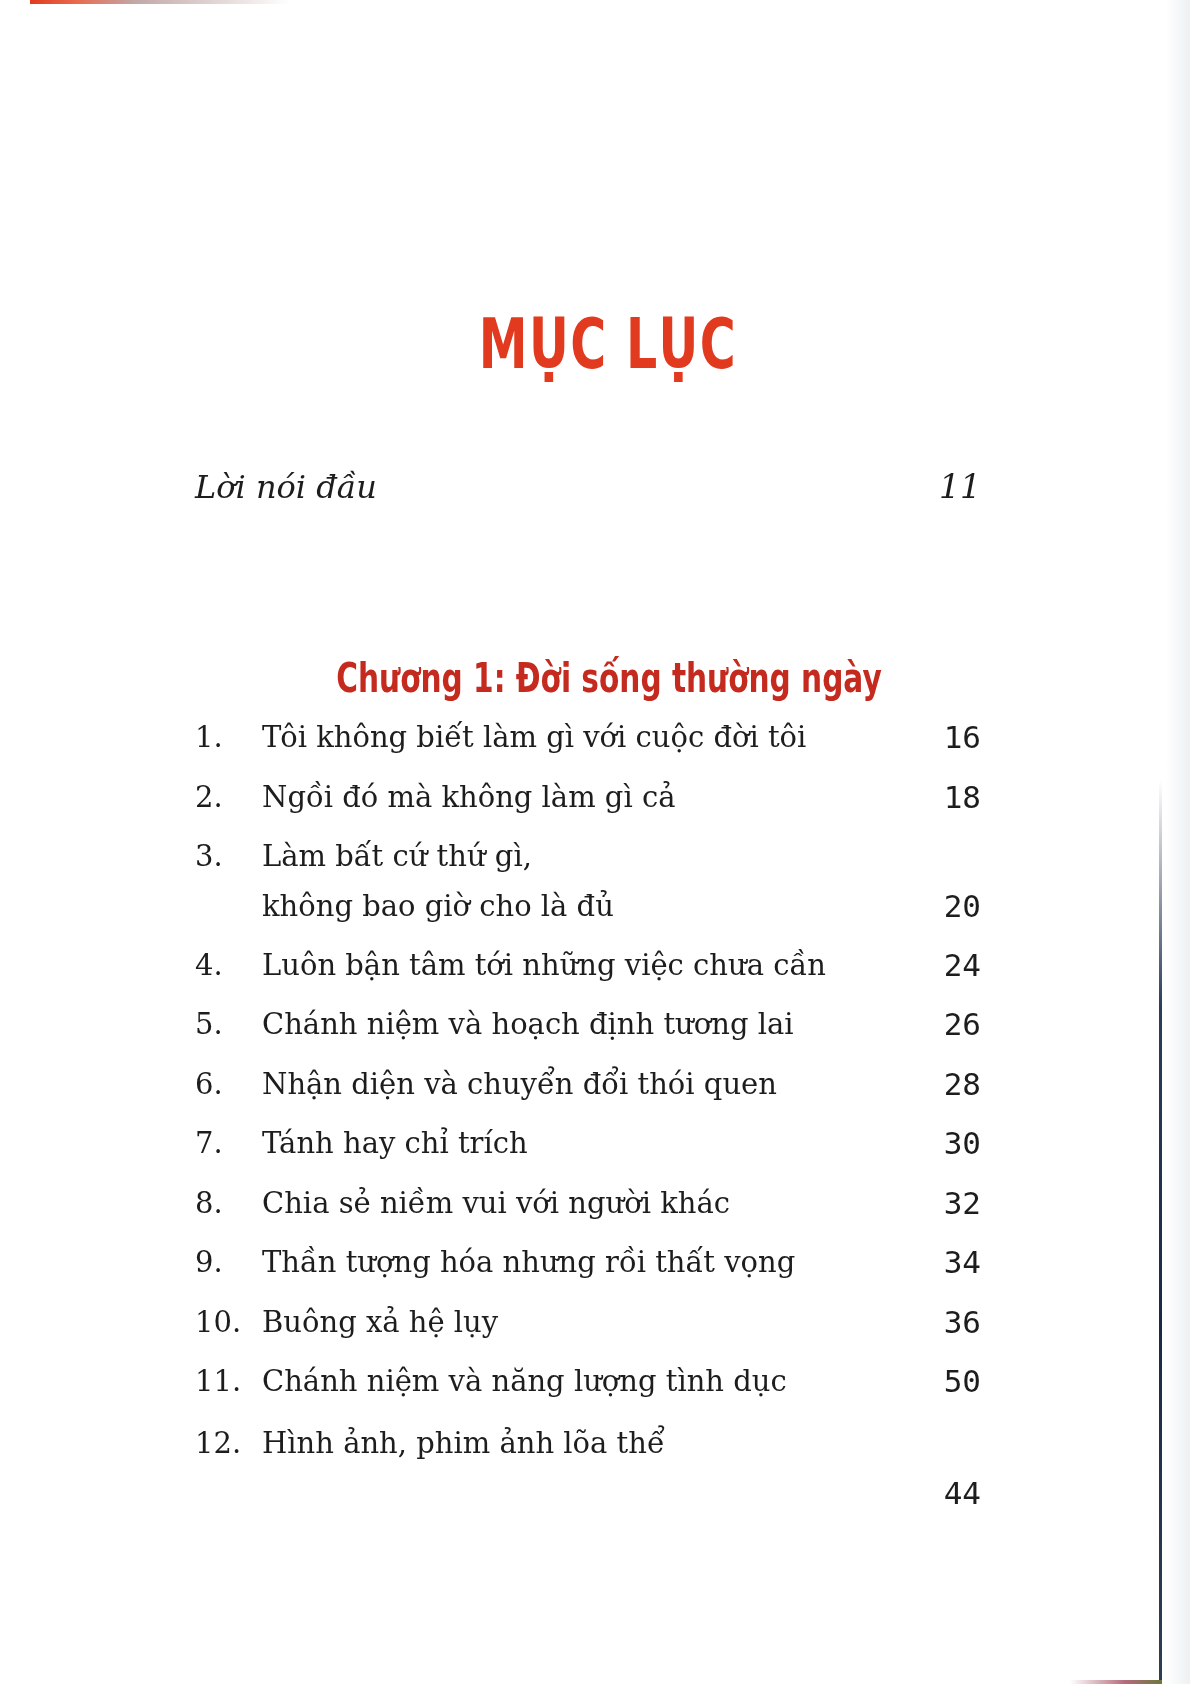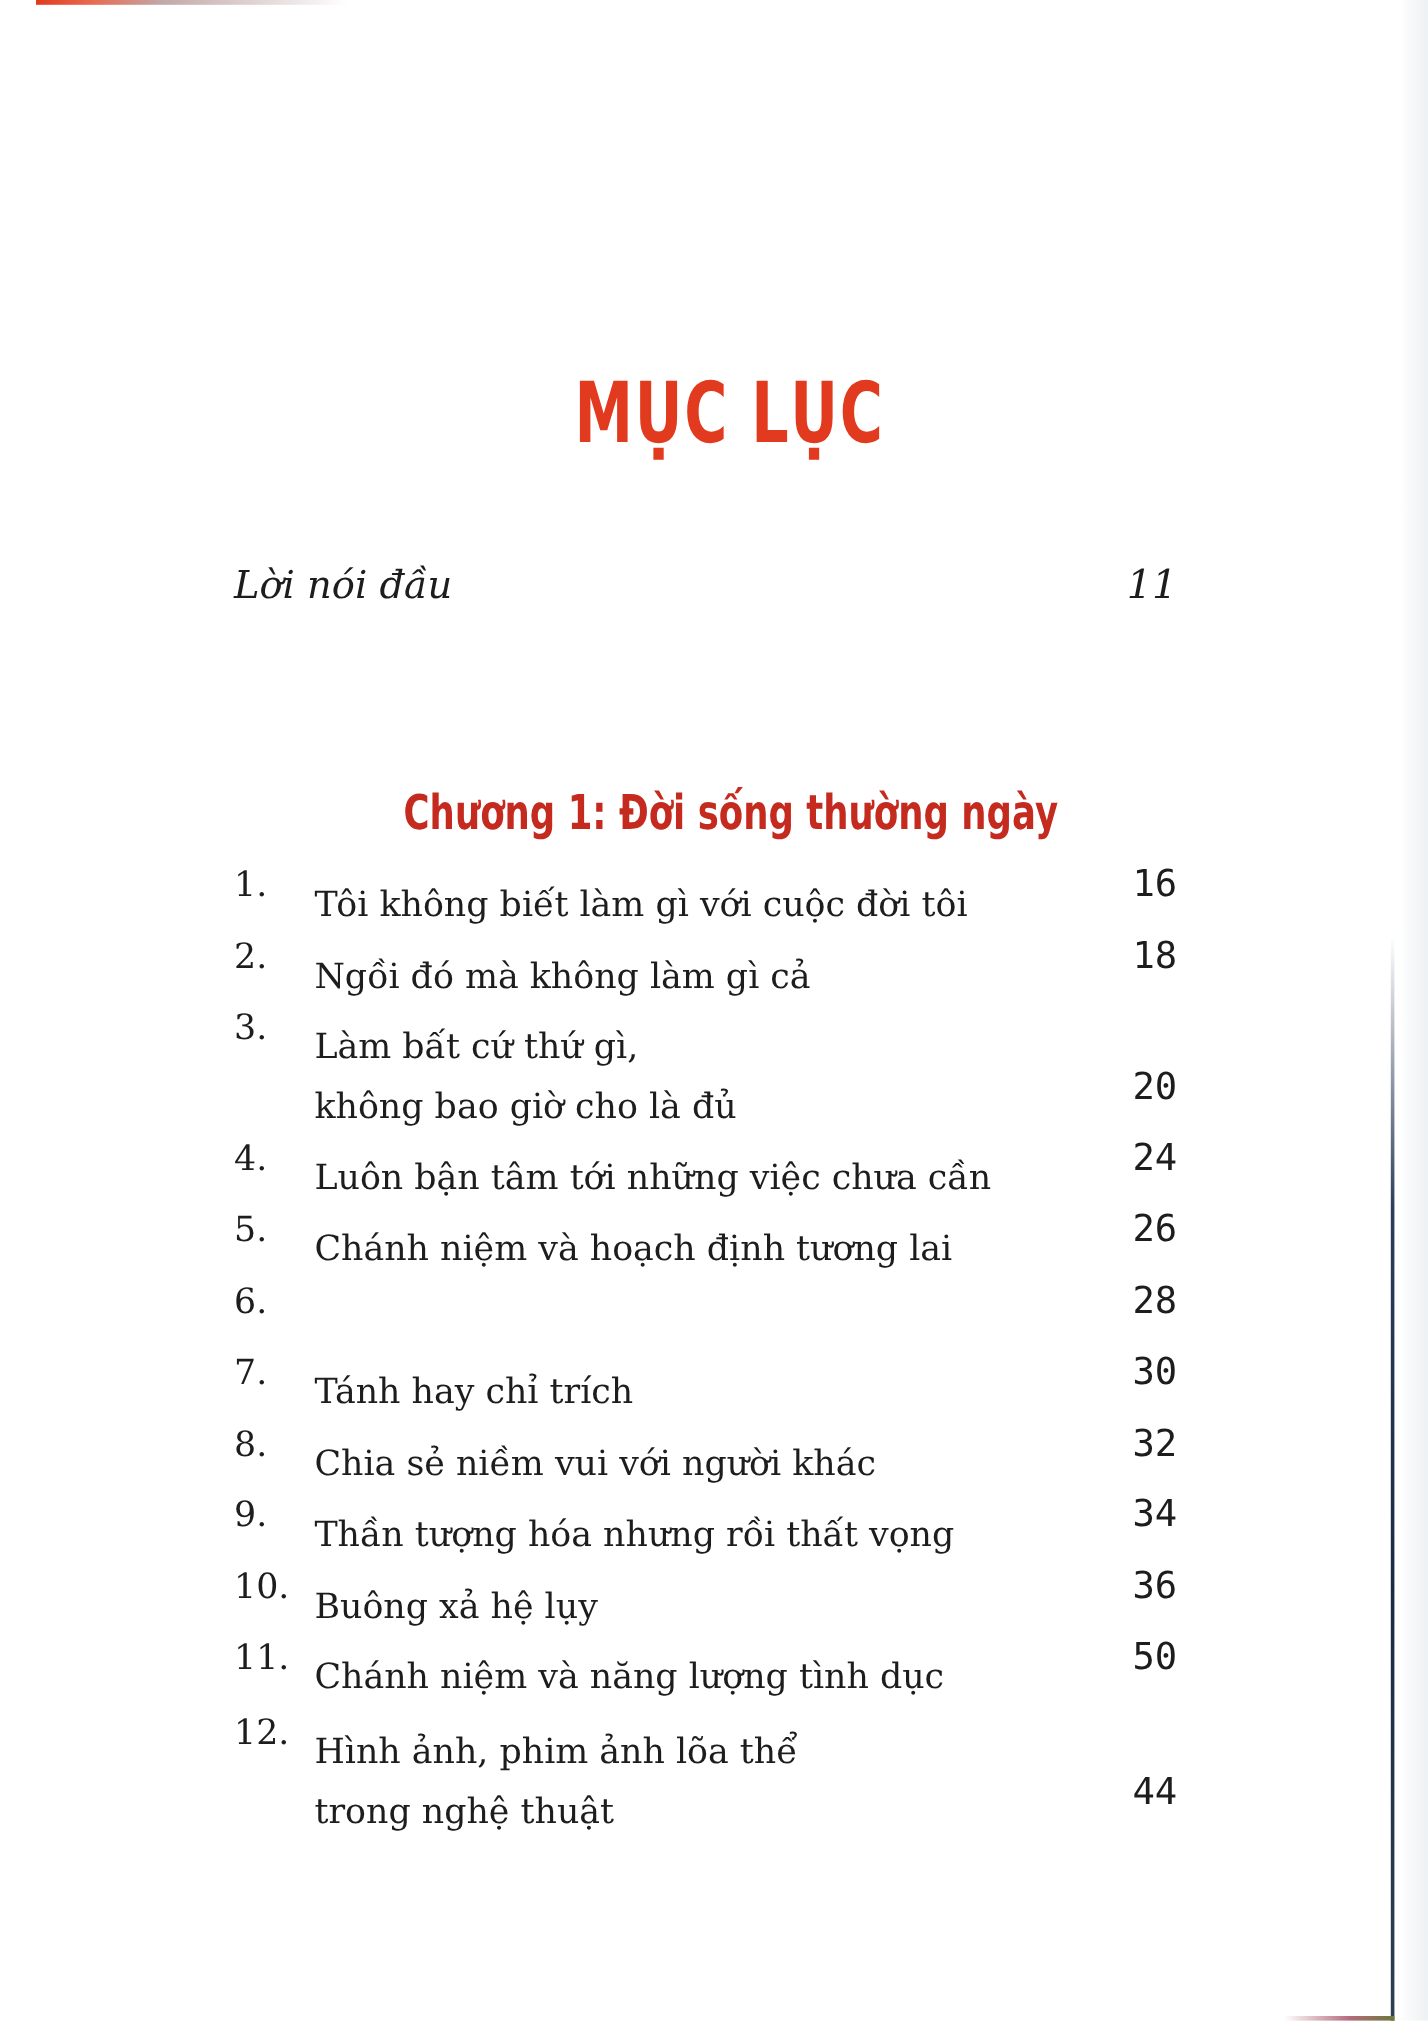--- a/index.html
+++ b/index.html
@@ -60,21 +60,21 @@
   }
 
   .toc {
     position: absolute; left: 0; top: 0; width: 1190px;
   }
   .row {
     position: absolute; left: 195px; width: 786px; height: 40px;
     font-size: 29px; line-height: 40px;
   }
   .row .num { position: absolute; left: 0; top: 0; }
-  .row .txt { position: absolute; left: 67px; top: 16px; white-space: nowrap; }
+  .row .txt { position: absolute; left: 67px; top: 0; white-space: nowrap; }
   .row .pg  { position: absolute; right: 0; top: 0; font-family: "DejaVu Sans Mono", monospace; font-size: 31px; }
 </style>
 </head>
 <body>
 
 <div class="top-edge-mark"></div>
 <div class="page-shadow-right"></div>
 <div class="page-edge-line"></div>
 <div class="bottom-edge-mark"></div>
 
@@ -117,20 +117,21 @@
   </div>
 
   <div class="row" style="top:1004px">
     <span class="num">5.</span>
     <span class="txt">Chánh niệm và hoạch định tương lai</span>
     <span class="pg">26</span>
   </div>
 
   <div class="row" style="top:1064px">
     <span class="num">6.</span>
+    <span class="txt">Nhận diện và chuyển đổi thói quen</span>
     <span class="pg">28</span>
   </div>
 
   <div class="row" style="top:1123px">
     <span class="num">7.</span>
     <span class="txt">Tánh hay chỉ trích</span>
     <span class="pg">30</span>
   </div>
 
   <div class="row" style="top:1183px">
@@ -155,16 +156,15 @@
     <span class="num">11.</span>
     <span class="txt">Chánh niệm và năng lượng tình dục</span>
     <span class="pg">50</span>
   </div>
 
   <div class="row" style="top:1423px">
     <span class="num">12.</span>
     <span class="txt">Hình ảnh, phim ảnh lõa thể</span>
   </div>
   <div class="row" style="top:1473px">
-    <span class="txt">trong nghệ thuật</span>
     <span class="pg">44</span>
   </div>
 </div>
 
 </body></html>

